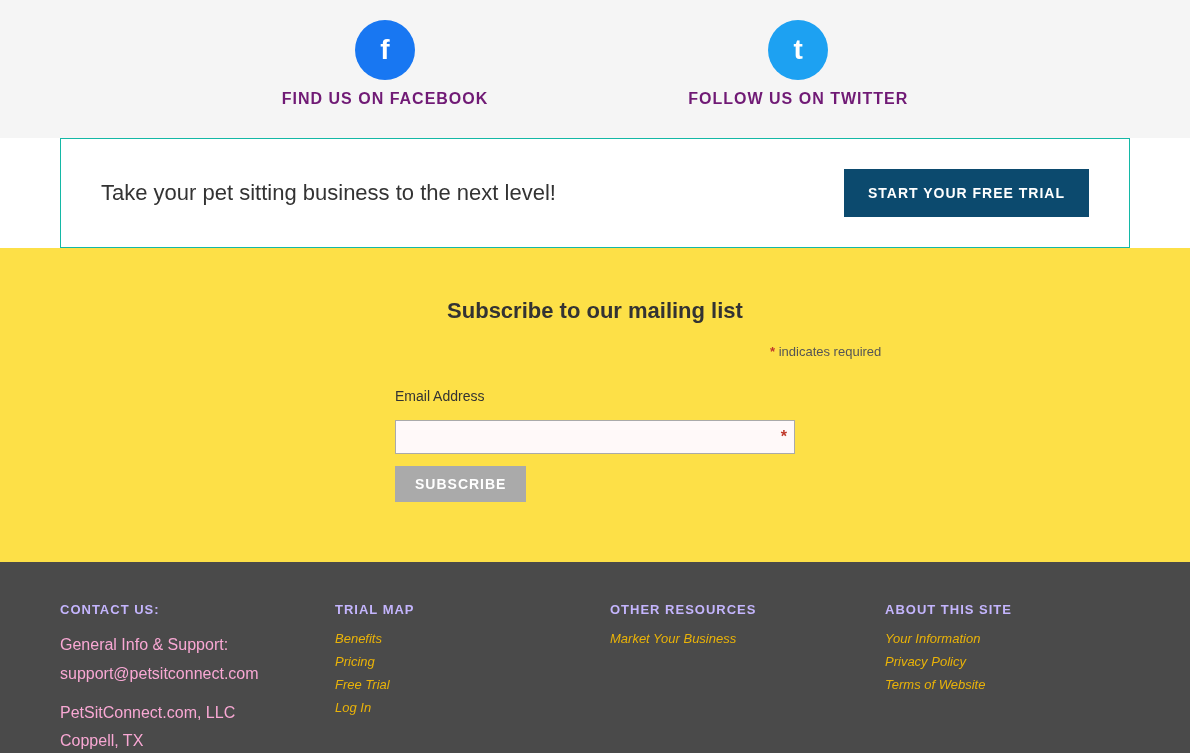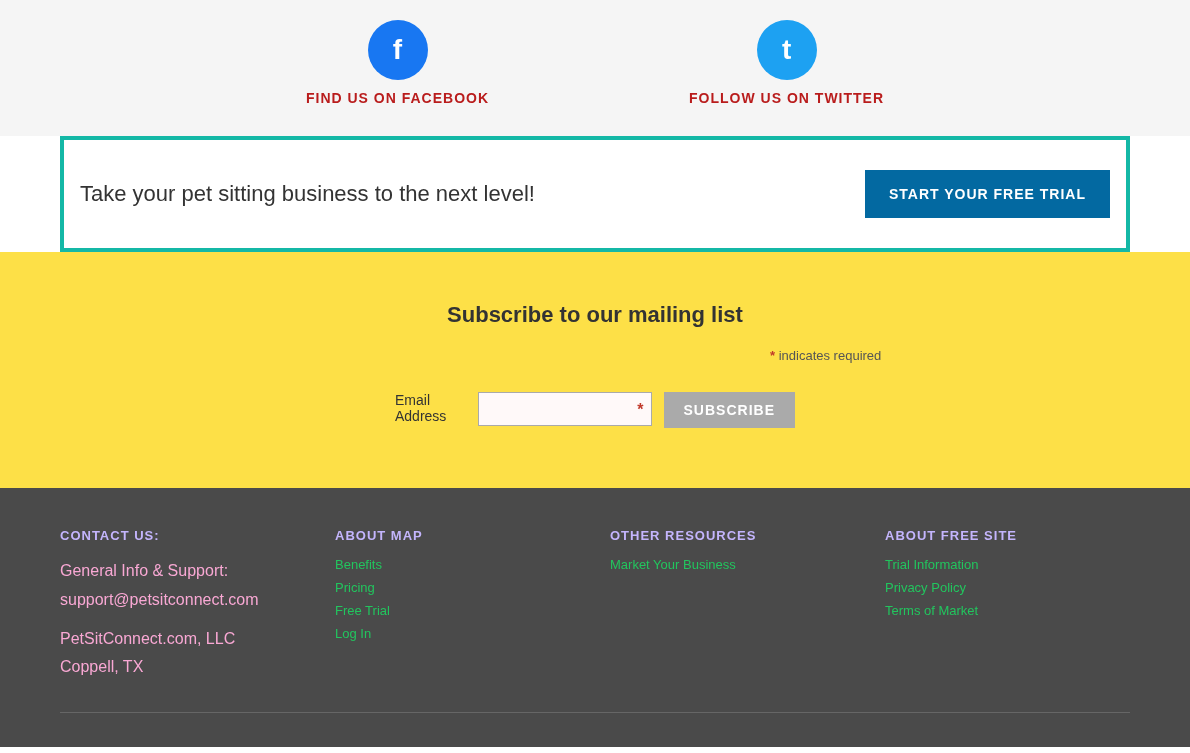--- a/index.html
+++ b/index.html
@@ -29,42 +29,42 @@
       justify-content: center;
       color: white;
       font-size: 28px;
       font-weight: bold;
       cursor: pointer;
     }
     .social-icon-circle.twitter {
       background: #1da1f2;
     }
     .social-label {
-      font-size: 14px;
-      color: #b91c1c;
+      font-size: 16px;
+      color: #701a75;
       letter-spacing: 1px;
       font-weight: bold;
     }
 
     
     .cta-banner {
       background: #fff;
-      border: 4px solid #14b8a6;
+      border: 1px solid #14b8a6;
       margin: 0 60px;
-      padding: 30px 16px;
+      padding: 30px 40px;
       display: flex;
       align-items: center;
       justify-content: space-between;
     }
     .cta-text {
       font-size: 22px;
       color: #333;
     }
     .cta-button {
-      background: #0369a1;
+      background: #0c4a6e;
       color: white;
       border: none;
       padding: 16px 24px;
       font-size: 14px;
       font-weight: bold;
       letter-spacing: 1px;
       cursor: pointer;
       white-space: nowrap;
     }
 
@@ -88,21 +88,21 @@
       align-self: flex-end;
       max-width: 400px;
       width: 100%;
     }
     .required-asterisk {
       color: #c0392b;
       font-weight: bold;
     }
     .subscribe-form {
       display: flex;
-      flex-direction: row;
+      flex-direction: column;
       width: 400px;
       gap: 12px;
     }
     .form-label {
       font-size: 14px;
       color: #333;
       margin-bottom: 4px;
     }
     .email-input-wrapper {
       position: relative;
@@ -156,24 +156,25 @@
       letter-spacing: 1px;
     }
     .footer-text {
       font-size: 16px;
       color: #f9a8d4;
       line-height: 1.8;
     }
     .footer-link {
       display: block;
       font-size: 13px;
-      color: #22c55e;
+      color: #eab308;
       text-decoration: none;
       margin-bottom: 8px;
       cursor: pointer;
+      font-style: italic;
     }
     .footer-bottom {
       border-top: 1px solid #666;
       padding-top: 14px;
       display: flex;
       justify-content: space-between;
       align-items: center;
     }
   </style>
 </head>
@@ -224,42 +225,42 @@
         <span>General Info &amp; Support:</span><br>
         <span>support@petsitconnect.com</span>
       </p>
       <p class="footer-text" style="margin-top:10px;">
         <span>PetSitConnect.com, LLC</span><br>
         <span>Coppell, TX</span>
       </p>
     </div>
 
     <div class="footer-col">
-      <div class="footer-col-title">ABOUT MAP</div>
+      <div class="footer-col-title">TRIAL MAP</div>
       <div>
         <a class="footer-link" href="#">Benefits</a>
         <a class="footer-link" href="#">Pricing</a>
         <a class="footer-link" href="#">Free Trial</a>
         <a class="footer-link" href="#">Log In</a>
       </div>
     </div>
 
     <div class="footer-col">
       <div class="footer-col-title">OTHER RESOURCES</div>
       <div>
         <a class="footer-link" href="#">Market Your Business</a>
       </div>
     </div>
 
     <div class="footer-col">
-      <div class="footer-col-title">ABOUT FREE SITE</div>
+      <div class="footer-col-title">ABOUT THIS SITE</div>
       <div>
-        <a class="footer-link" href="#">Trial Information</a>
+        <a class="footer-link" href="#">Your Information</a>
         <a class="footer-link" href="#">Privacy Policy</a>
-        <a class="footer-link" href="#">Terms of Market</a>
+        <a class="footer-link" href="#">Terms of Website</a>
       </div>
     </div>
 
   </div>
 
   <div class="footer-bottom">
     
     
   </div>
 </footer>

